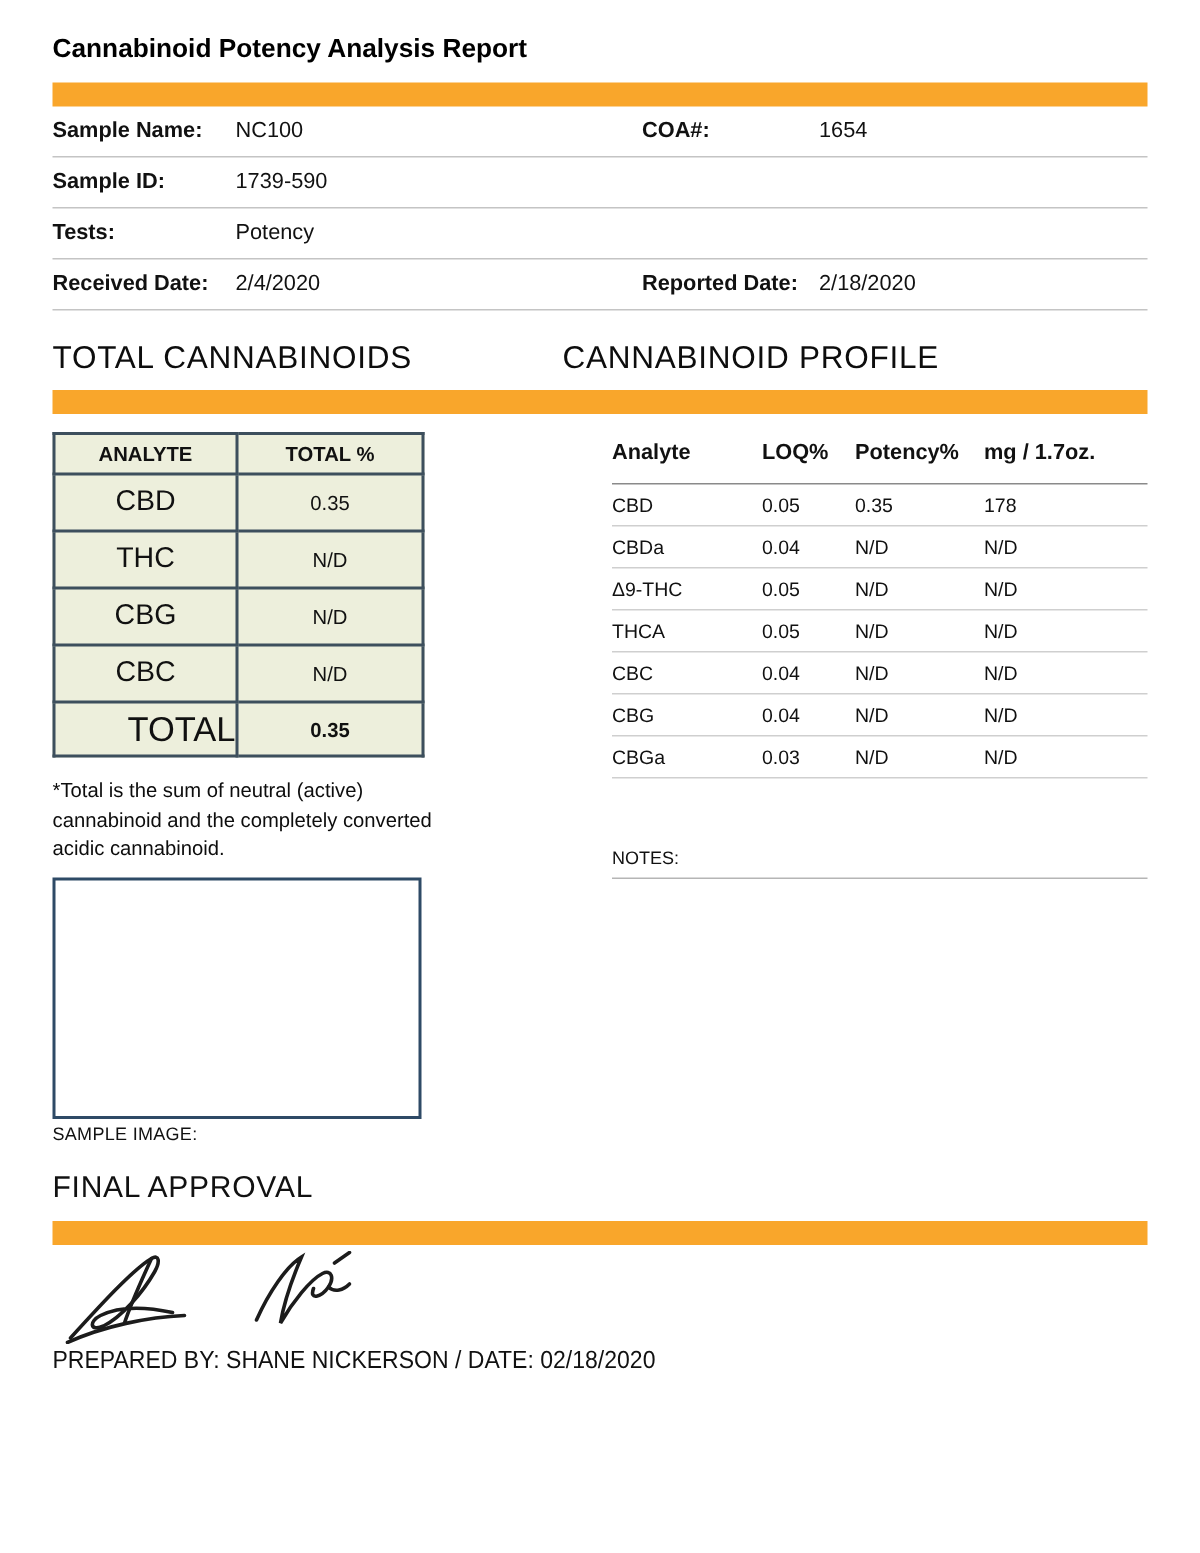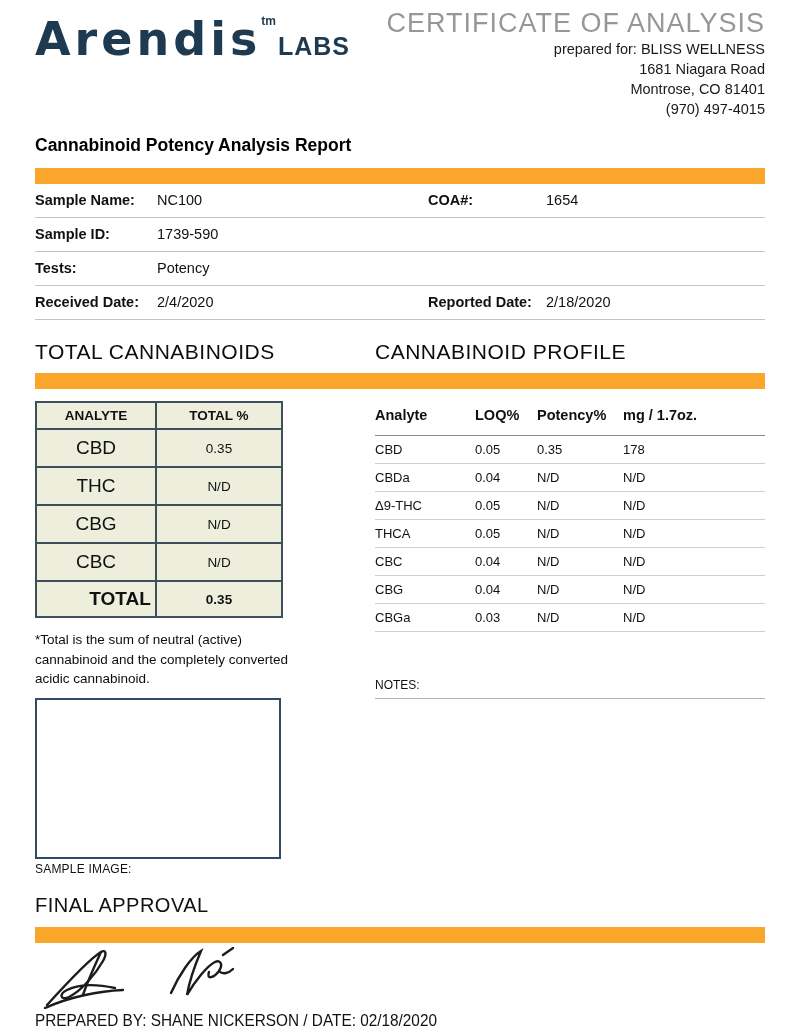--- a/index.html
+++ b/index.html
@@ -39,33 +39,33 @@
   }
   .info-row.two-col { grid-template-columns:122px 1fr; }
   .info-label { font-weight:bold; }
   .info-value { font-weight:400; }
 
   
   .section-heads { display:grid; grid-template-columns:340px 1fr; margin-top:20px; }
   .section-title { font-size:21px; font-weight:400; color:#0d0d0d; letter-spacing:0.5px; }
 
   
-  .cols { display:flex; margin-top:12px; }
+  .cols { display:flex; margin-top:12px;gap:33px; }
   .col-left { width:250px; margin-right:90px; flex:none; }
   .col-right { flex:1; }
 
   
   table.totals { border-collapse:collapse; width:248px; background:var(--tablebg); }
   table.totals th, table.totals td {
     border:2px solid var(--tableborder); text-align:center; vertical-align:middle;
   }
   table.totals th { font-size:13.5px; font-weight:bold; height:27px; }
   td.analyte-cell { font-size:19px; font-weight:400; height:38px; width:120px; }
   td.value-cell { font-size:13.5px; }
-  tr.total-row td.analyte-cell { font-weight:bold; font-size:19px; height:36px;padding-left:48px; }
+  tr.total-row td.analyte-cell { font-weight:normal; font-size:23px; height:36px;padding-left:48px; }
   tr.total-row td.value-cell { font-weight:bold; }
 
   .footnote { margin-top:12px; font-size:13.5px; line-height:1.45; width:256px; color:#0d0d0d; }
   .sample-image-box { margin-top:9px; width:246px; height:161px; border:2px solid #2E4A66; background:#fff; }
   .sample-image-label { font-size:12px; margin-top:3px; letter-spacing:0.2px; }
 
   
   .profile-header {
     display:grid; grid-template-columns:100px 62px 86px 1fr;
     font-size:14.5px; font-weight:bold; padding:6px 0 12px 0;
@@ -81,32 +81,20 @@
   .final-approval { font-size:20px; font-weight:400; letter-spacing:0.5px; margin-top:18px; }
   .signature-wrap { margin:4px 0 0 8px; height:62px; }
   .prepared-by { font-size:16.5px; margin-top:2px; transform:scaleX(0.93); transform-origin:left; white-space:nowrap; }
 </style>
 </head>
 <body>
 
 <div class="page">
   <div class="content">
 
-    <div class="header-row">
-      <div class="logo-block">
-        <span class="logo-brand">Arendis</span><span class="logo-tm">tm</span><span class="logo-labs">LABS</span>
-      </div>
-      <div class="head-right">
-        <div class="cert-title">CERTIFICATE OF ANALYSIS</div>
-        <div class="head-line">prepared for: BLISS WELLNESS</div>
-        <div class="head-line">1681 Niagara Road</div>
-        <div class="head-line">Montrose, CO 81401</div>
-        <div class="head-line">(970) 497-4015</div>
-      </div>
-    </div>
     <div class="report-title">Cannabinoid Potency Analysis Report</div>
 
     <div class="orange-bar bar1"></div>
 
     <div>
       <div class="info-row">
         <span class="info-label">Sample Name:</span>
         <span class="info-value">NC100</span>
         <span class="info-label">COA#:</span>
         <span class="info-value">1654</span>

